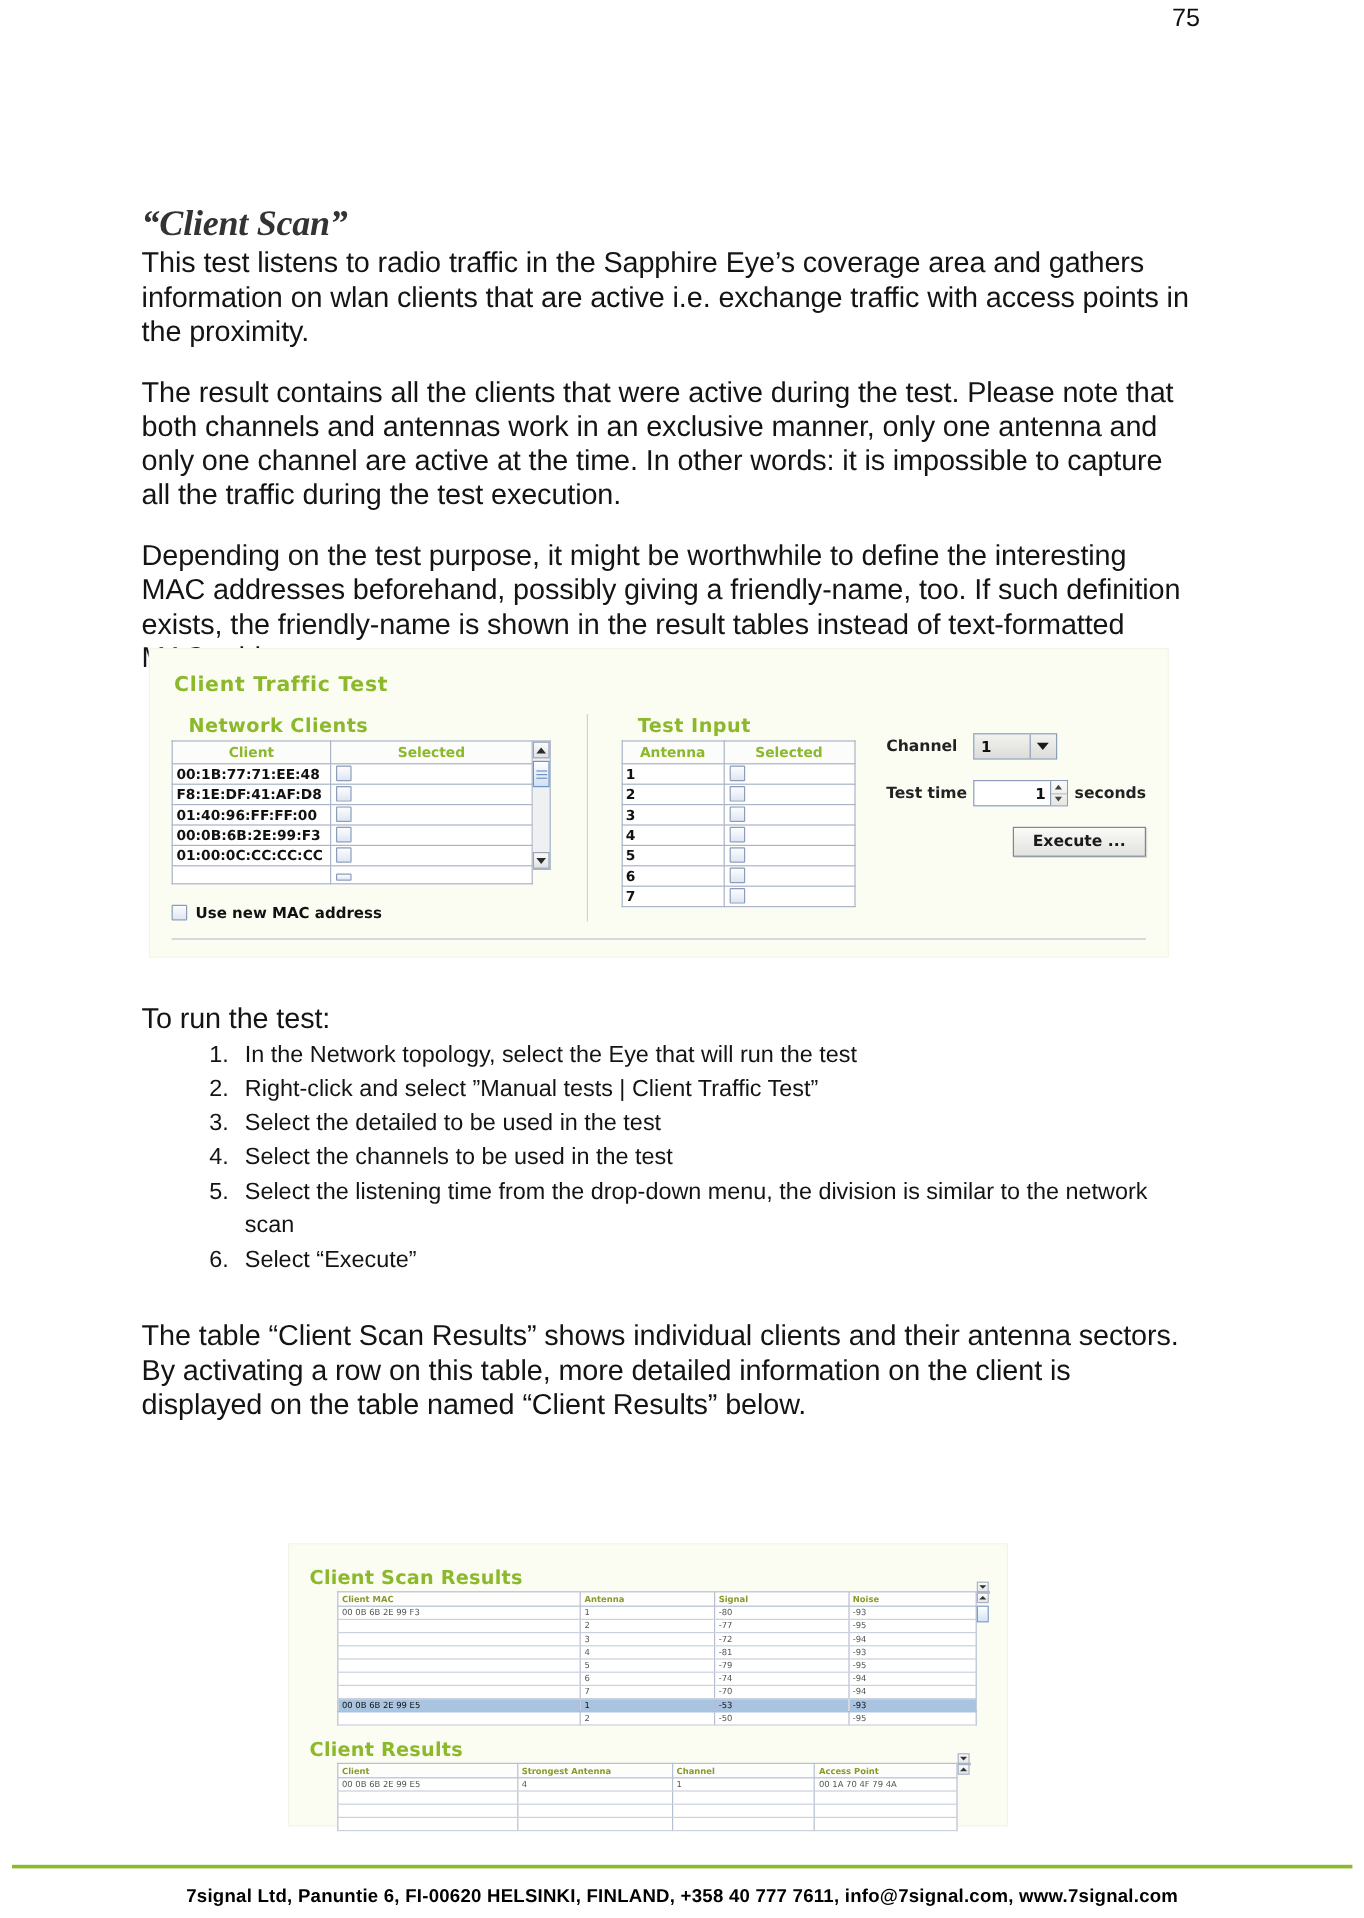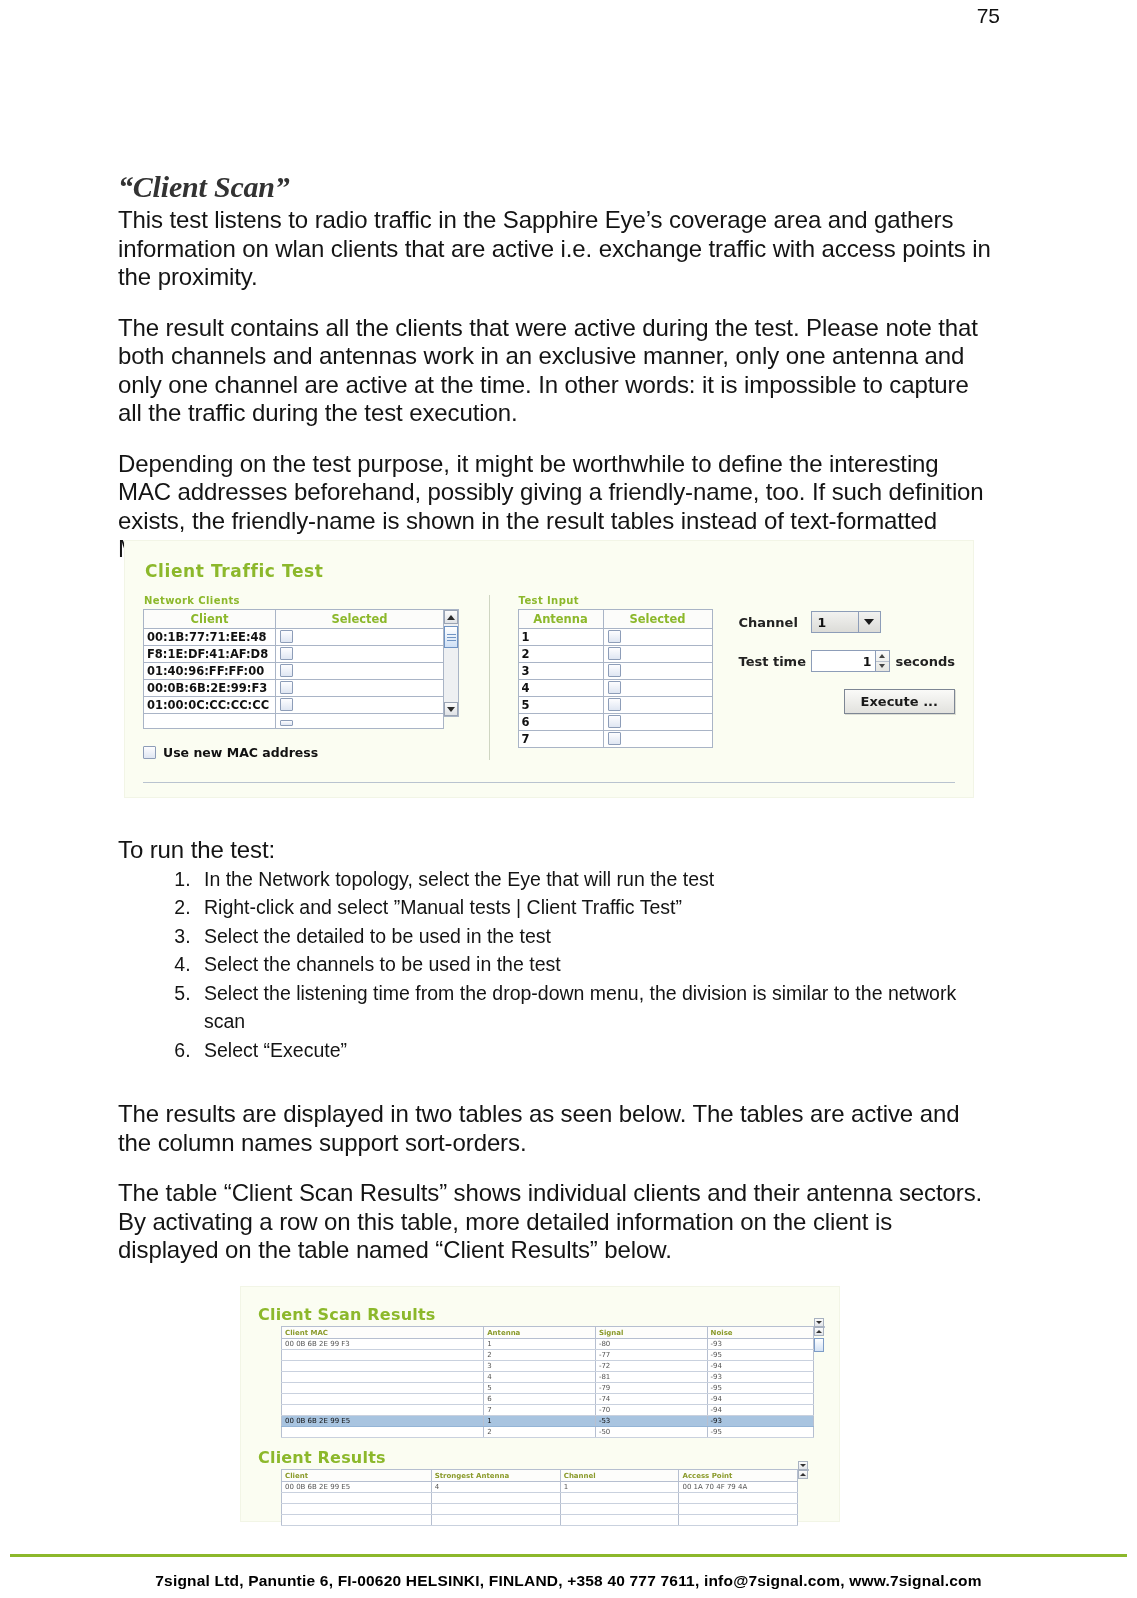--- a/index.html
+++ b/index.html
@@ -100,24 +100,24 @@
     min-height: 162px;
     box-sizing: content-box;
   }
   .pane-right {
     padding-left: 28px;
     display: flex;
     align-items: flex-start;
   }
   .pane-head {
     color: #8cb82b;
-    font-size: 10px;
+    font-size: 16px;
     font-weight: bold;
     letter-spacing: 0.4px;
-    margin: 0 0 3px 1px;
+    margin: 0 0 3px 14px;
   }
 
   
   .swing-table-wrap { display: flex; align-items: stretch; }
   table.swing {
     border-collapse: collapse;
     background: #ffffff;
     font-size: 12px;
     table-layout: fixed;
   }
@@ -578,21 +578,20 @@
 <div class="content" style="top:836px;">
   <p class="body-text tight">To run the test:</p>
   <ol class="steps">
     <li>In the Network topology, select the Eye that will run the test</li>
     <li>Right-click and select ”Manual tests | Client Traffic Test”</li>
     <li>Select the detailed to be used in the test</li>
     <li>Select the channels to be used in the test</li>
     <li>Select the listening time from the drop-down menu, the division is similar to the network scan</li>
     <li>Select “Execute”</li>
   </ol>
-  <p class="body-text">The results are displayed in two tables as seen below. The tables are active and the column names support sort-orders.</p>
   <p class="body-text">The table “Client Scan Results” shows individual clients and their antenna sectors. By activating a row on this table, more detailed information on the client is displayed on the table named “Client Results” below.</p>
 </div>
 
 <div class="app-shot shot-results">
 
   <div class="res-title">Client Scan Results</div>
   <div class="res-block">
     <table class="res">
       <colgroup>
           <col style="width:38%">

